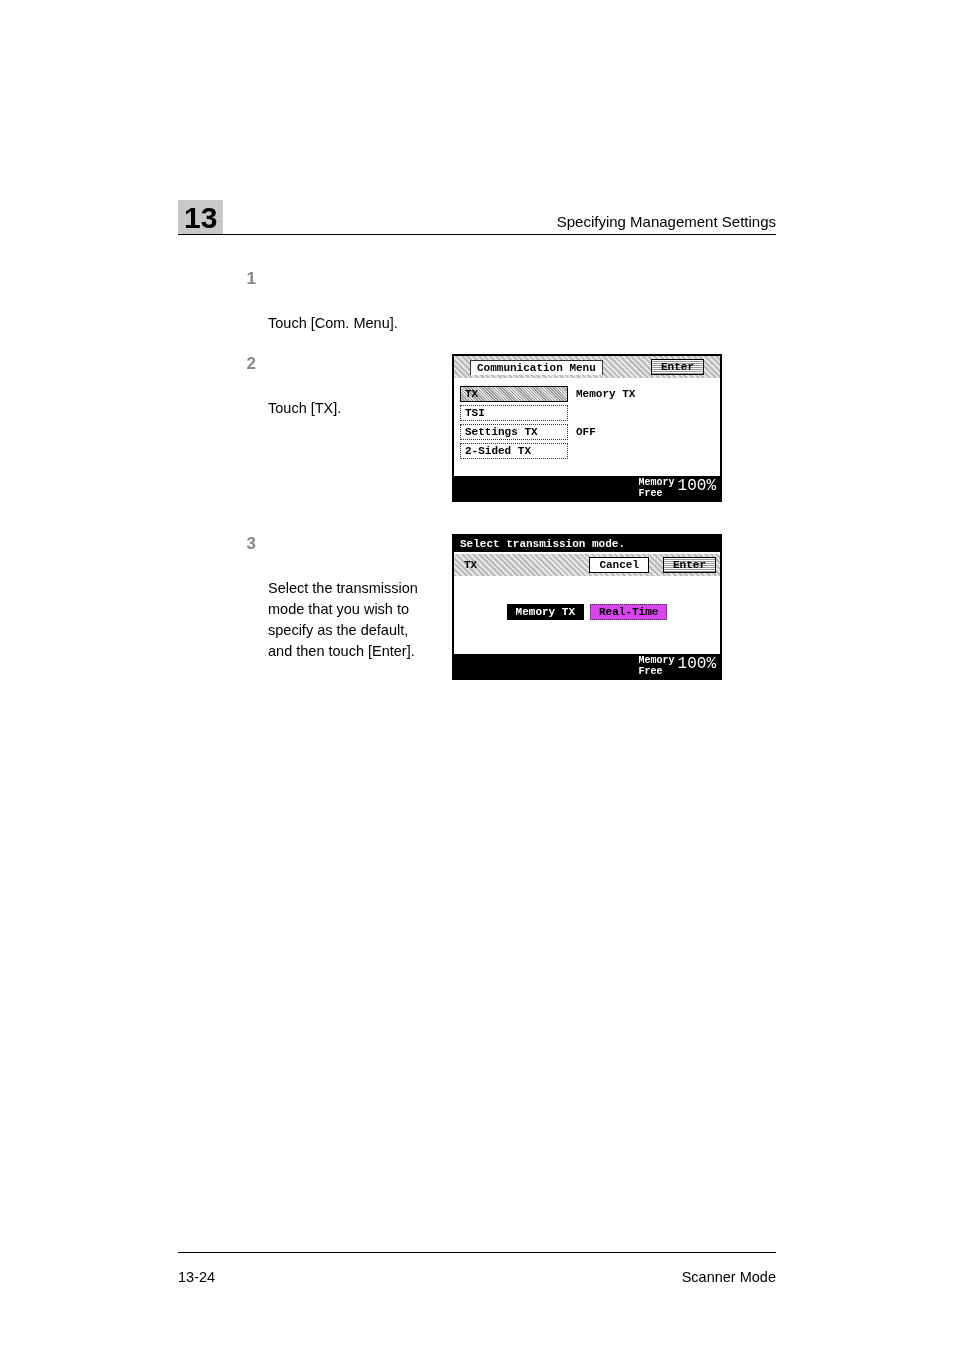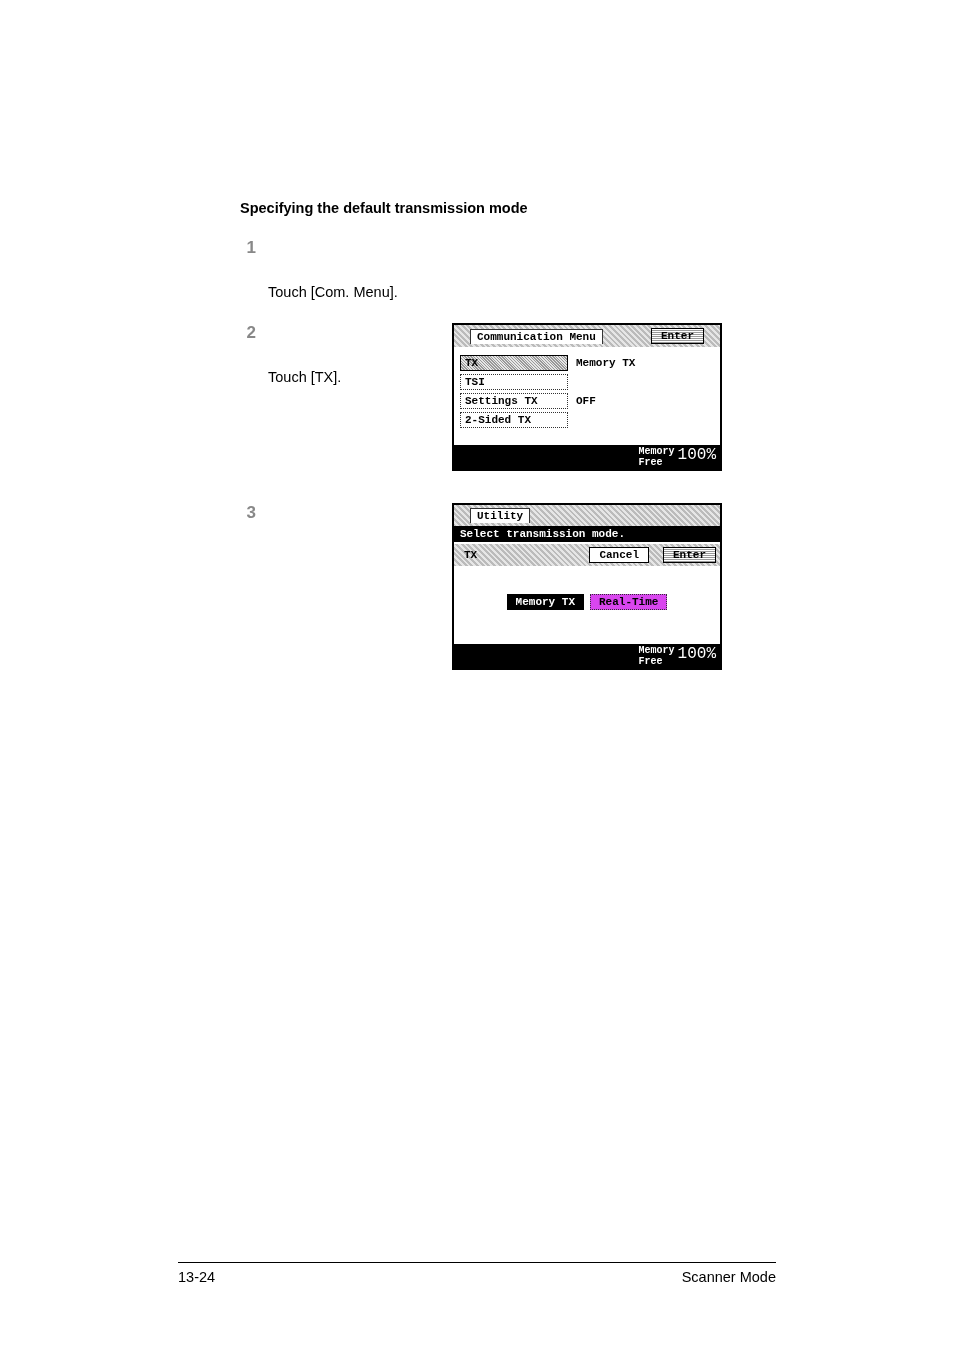--- a/index.html
+++ b/index.html
@@ -174,32 +174,35 @@
     .mode-btn.dotted {
       background: #d946ef;
       border: 1px dotted #333;
     }
     .footer-line {
       border-top: 1px solid #000;
       position: absolute;
       left: 178px;
       right: 178px;
       bottom: 66px;
-      padding-top: 6px;
+      padding-top: 16px;
       display: flex;
       justify-content: space-between;
       font-size: 14.5px;
     }
   </style>
 </head>
 <body>
 
 <div class="page">
-
-  <div class="section-title">Specifying the default transmission mode</div>
+  <div class="header-line">
+    <div class="chapter-box">13</div>
+    <div class="header-title">Specifying Management Settings</div>
+  </div>
+
 
   <div class="step-row">
     <div class="step-num">1</div>
     <div class="step-body">Touch [Com. Menu].</div>
   </div>
 
   <div class="step-figure-wrap">
     <div style="display:flex;gap:12px;flex:0 0 194px">
       <div class="step-num">2</div>
       <div class="step-body">Touch [TX].</div>
@@ -236,26 +239,24 @@
           <span>Free</span>
         </div>
         <div class="fig-pct">100%</div>
       </div>
     </div>
   </div>
 
   <div class="step-figure-wrap">
     <div style="display:flex;gap:12px;flex:0 0 194px">
       <div class="step-num">3</div>
+      <div class="step-body narrow">Select the transmission mode that you wish to specify as the default, and then touch [Enter].</div>
     </div>
 
     <div class="figure">
-      <div class="fig-header">
-        <div class="fig-tab">Utility</div>
-      </div>
       <div class="fig-black-bar">Select transmission mode.</div>
       <div class="fig2-sub">
         <div class="fig2-lbl">TX</div>
         <div class="fig2-btns">
           <div class="fig-btn-flat">Cancel</div>
           <div class="fig-btn">Enter</div>
         </div>
       </div>
       <div class="mode-row">
         <div class="mode-btn selected">Memory TX</div>

